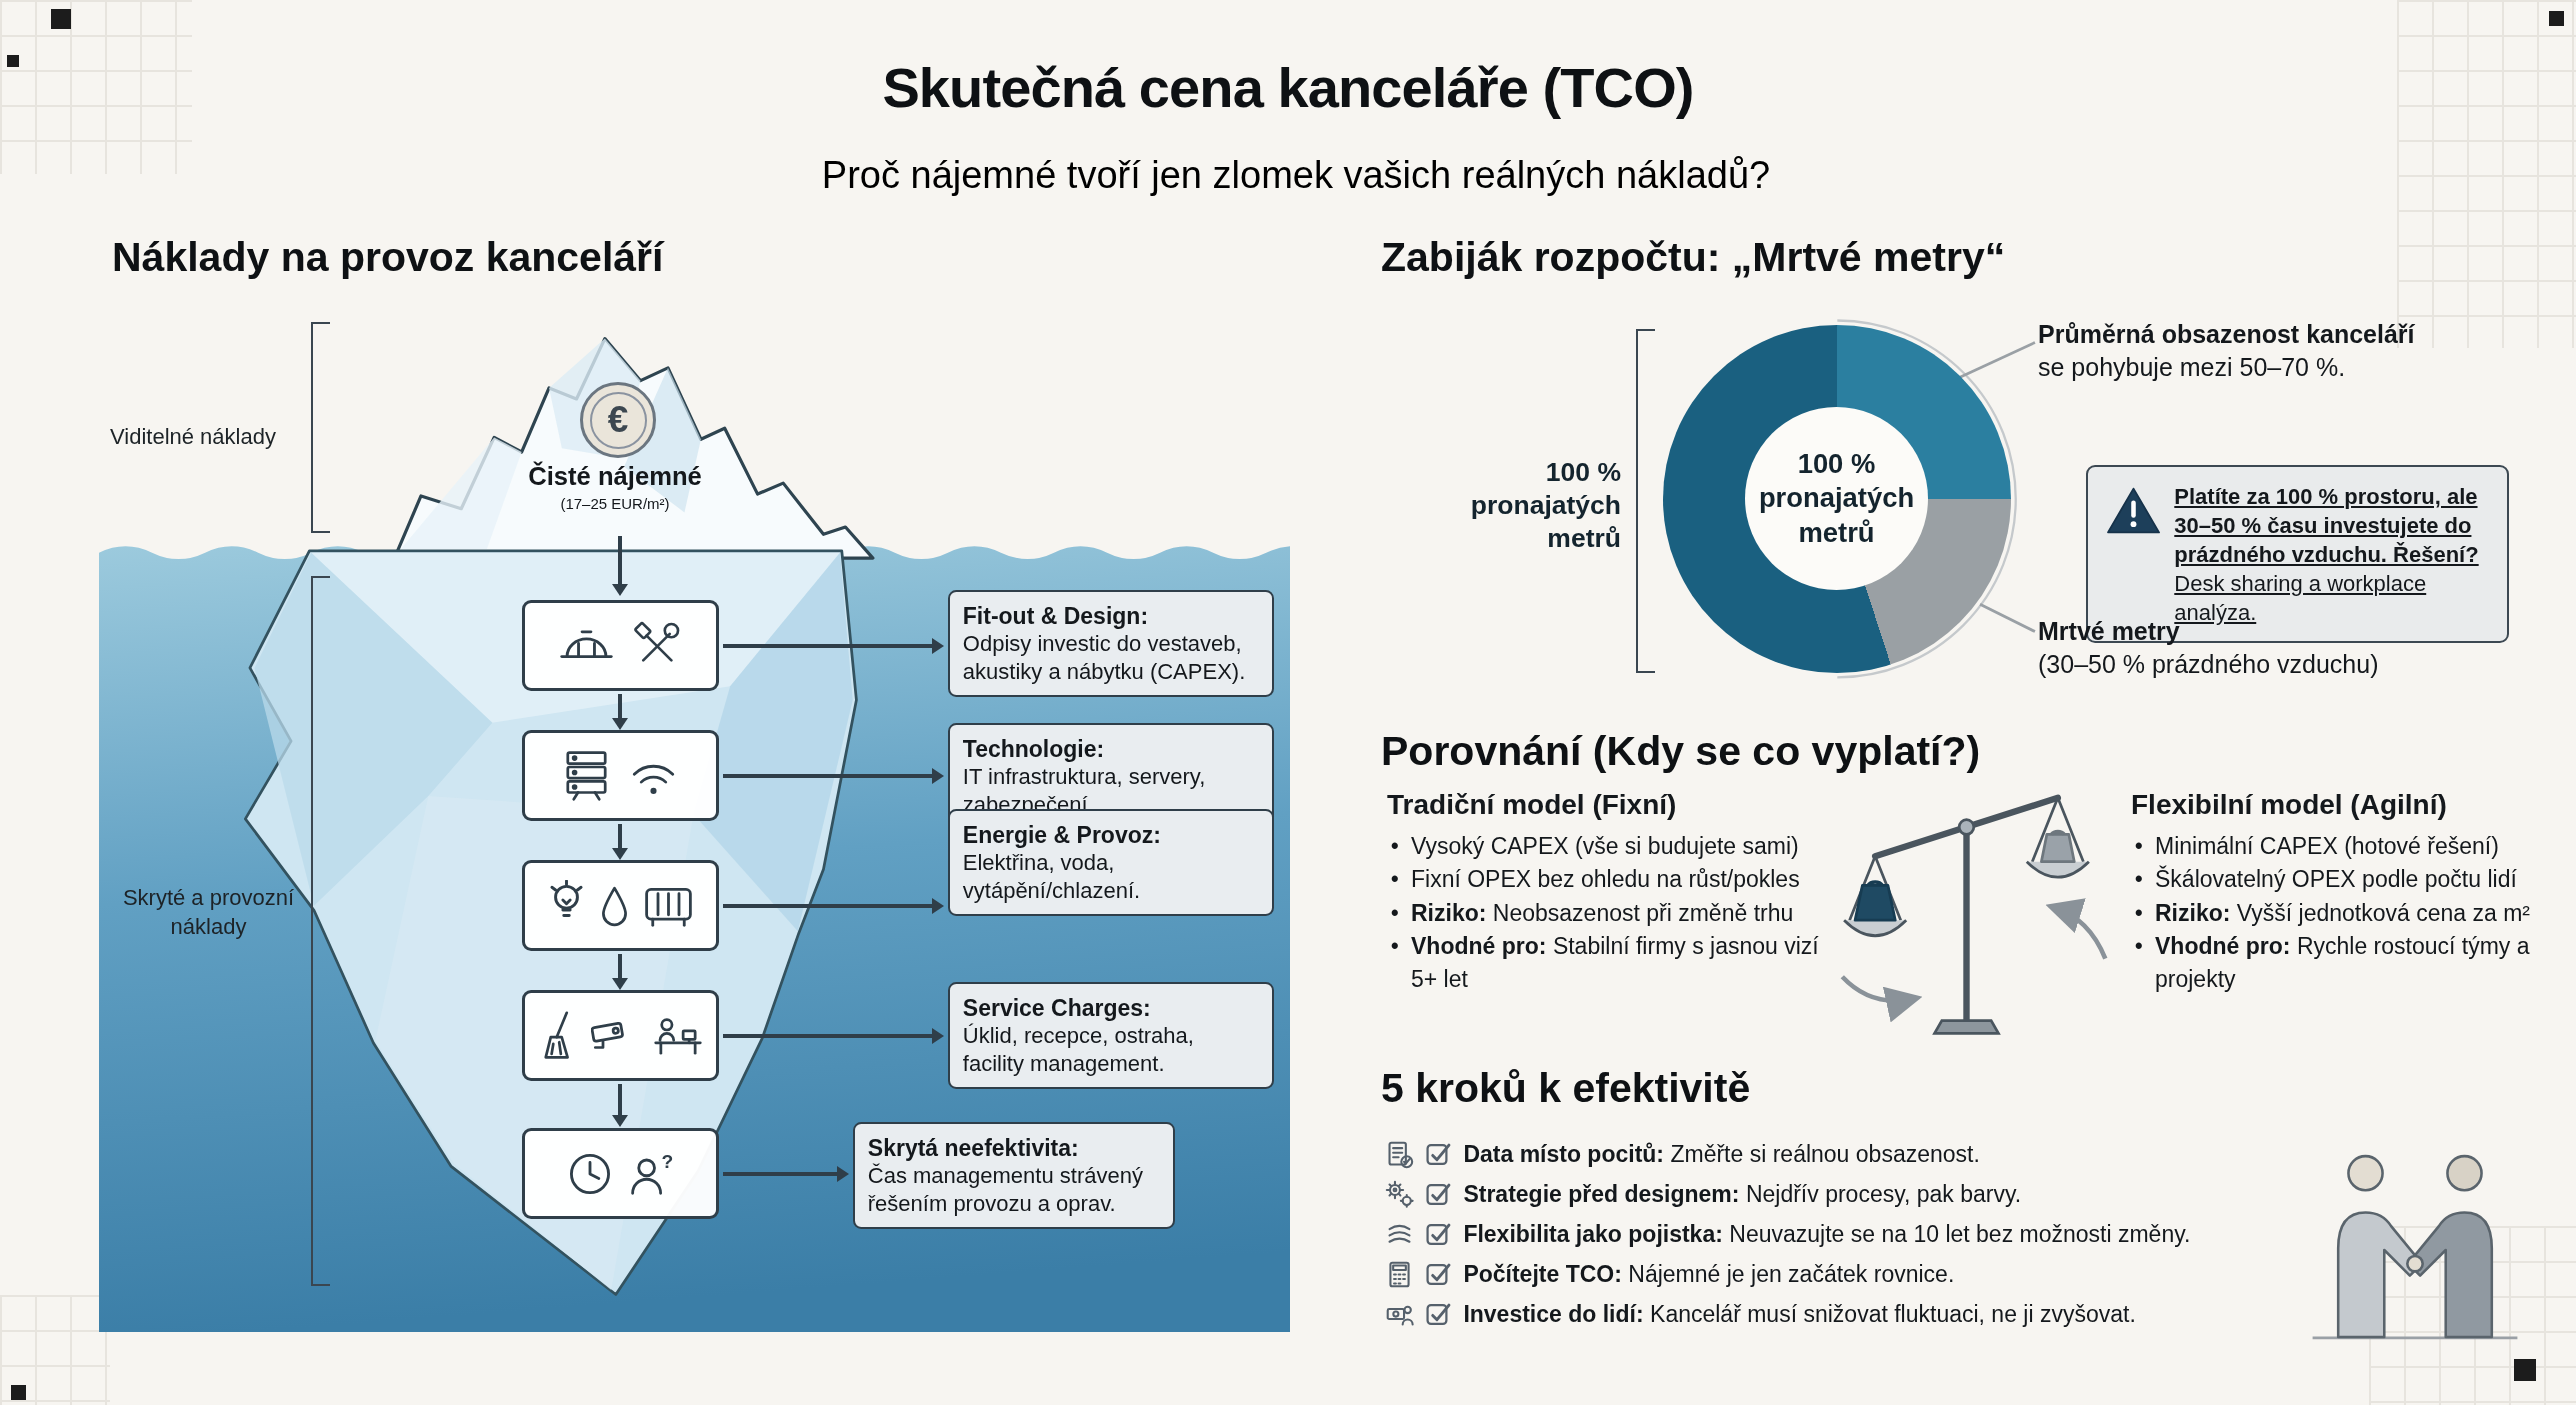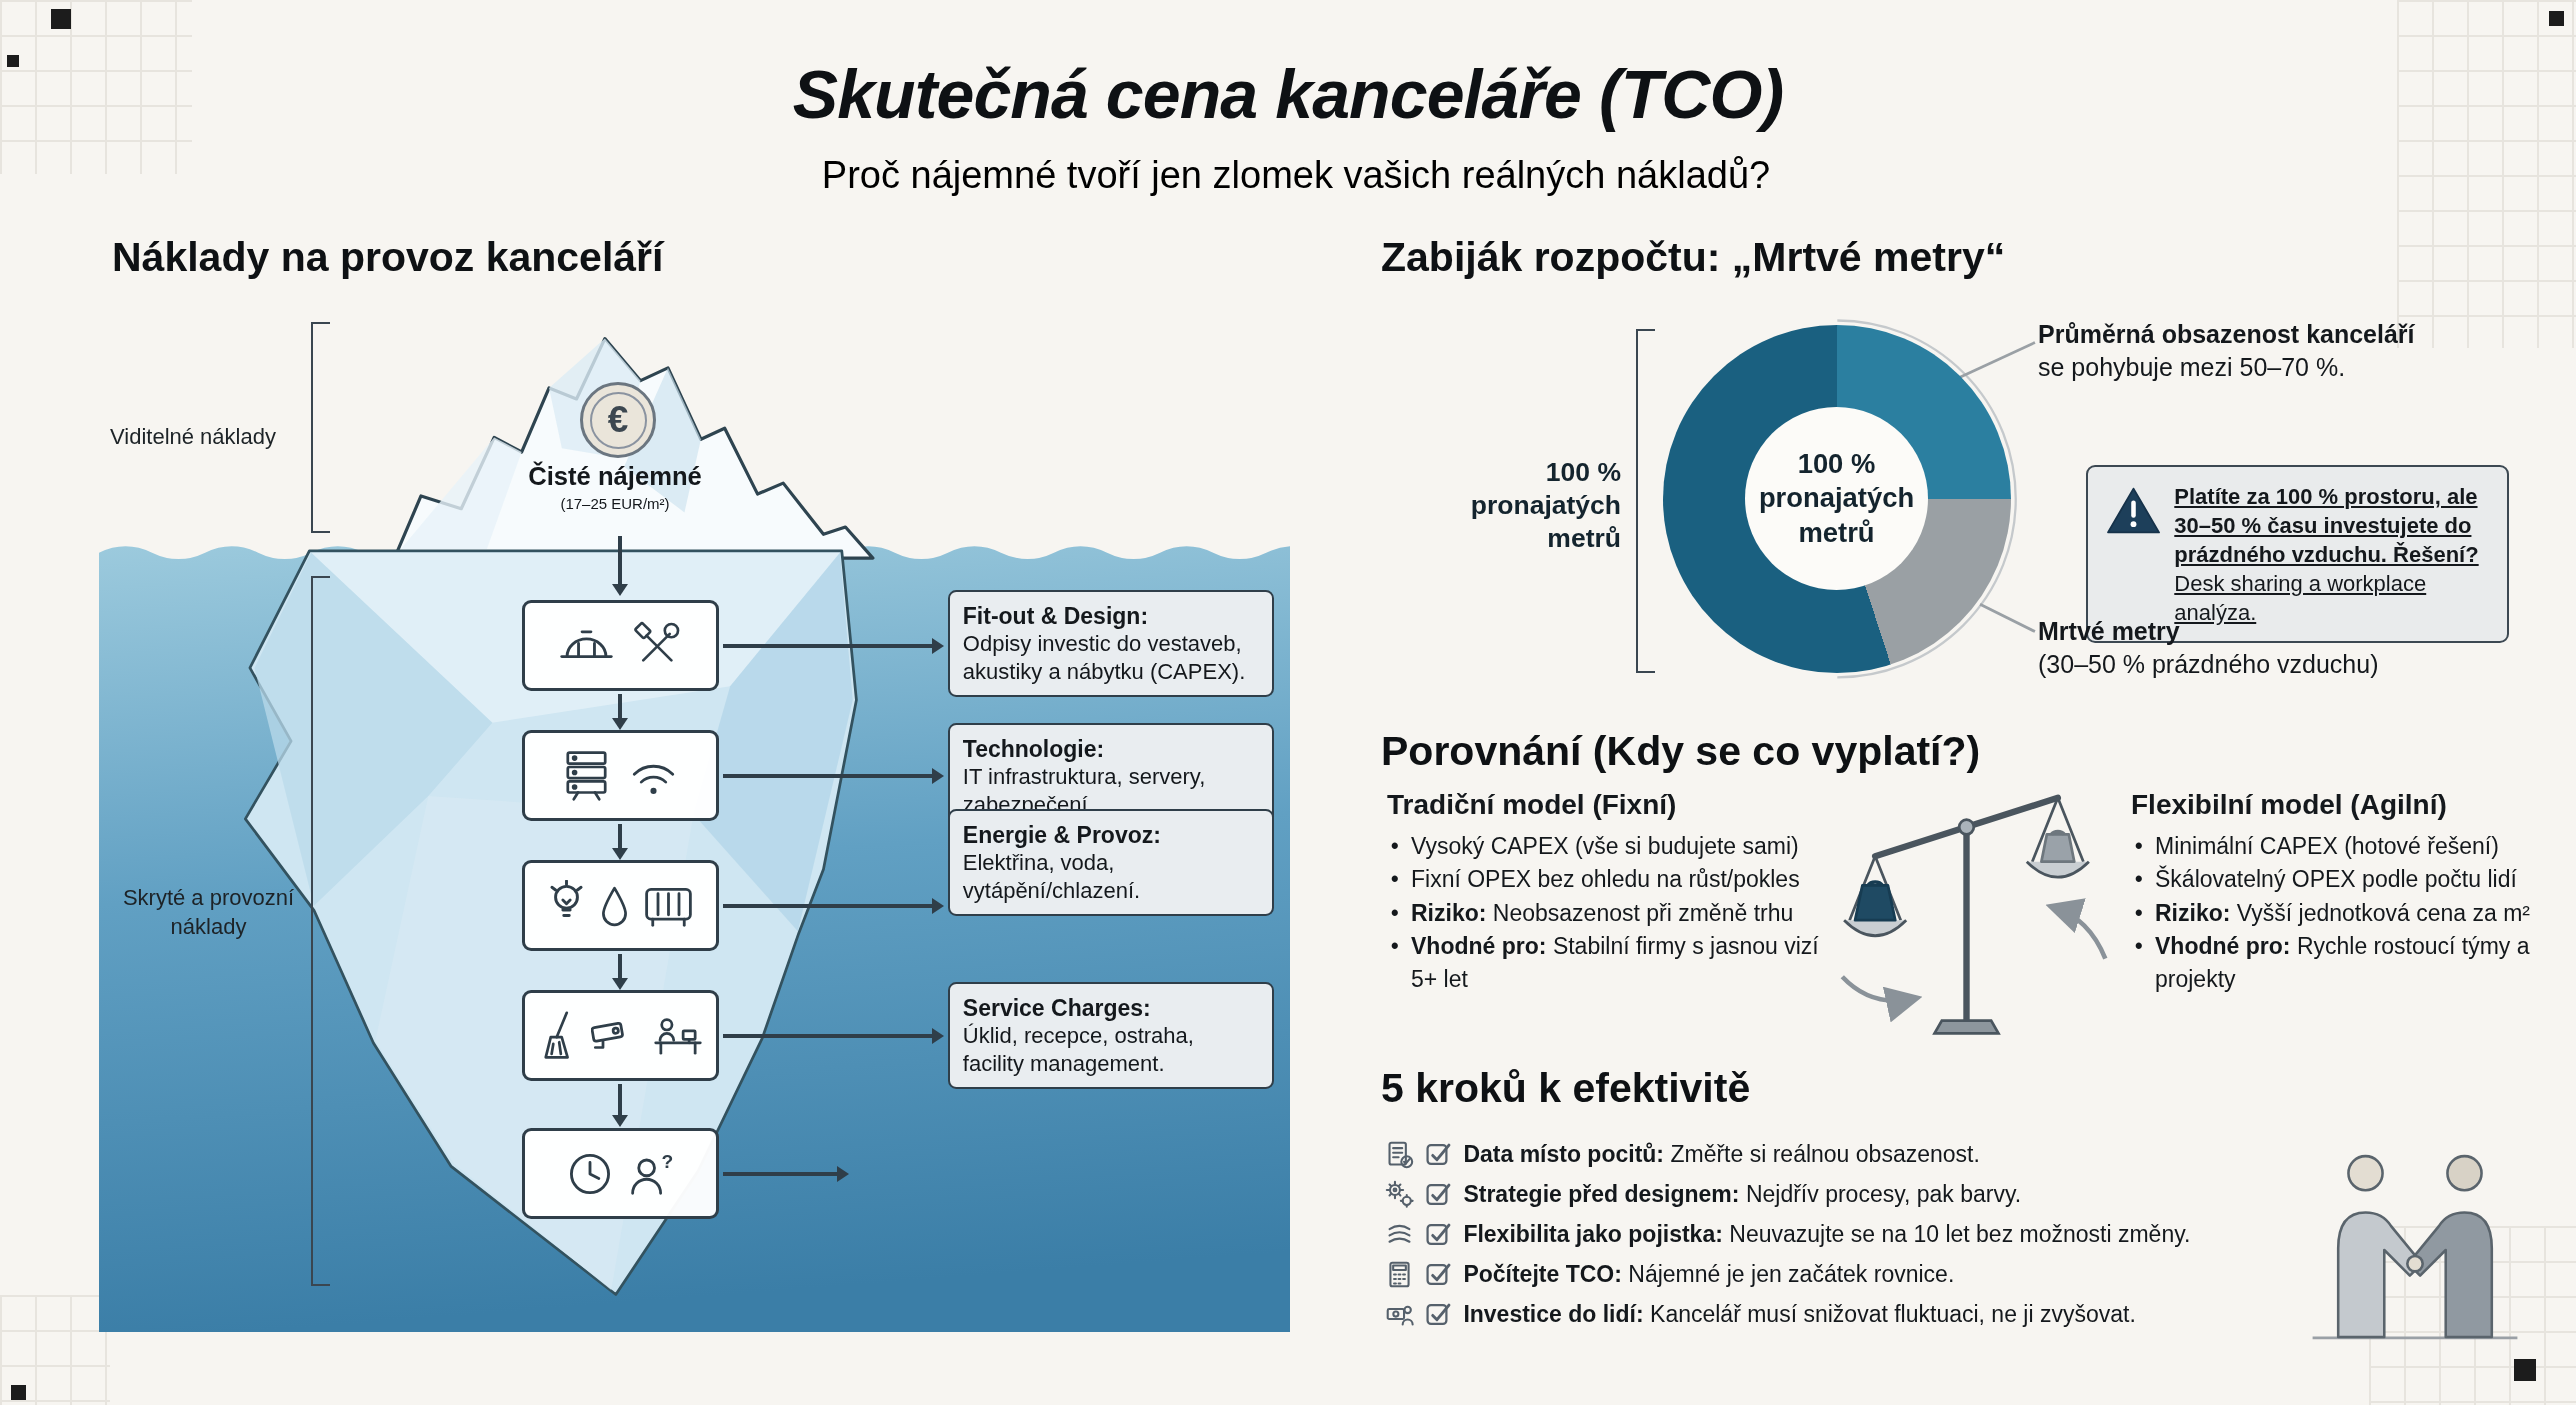--- a/index.html
+++ b/index.html
@@ -9,21 +9,21 @@
 
   
   .grid{position:absolute;opacity:.5;pointer-events:none;
     background-image:linear-gradient(#d8d4cc 1.8px,transparent 1.8px),
                      linear-gradient(90deg,#d8d4cc 1.8px,transparent 1.8px);
     background-size:35px 35px;}
   .mark{position:absolute;background:#1c1c1c;}
 
   
   .title{position:absolute;left:0;right:0;top:55px;text-align:center;
-         font-size:68px;font-weight:700;letter-spacing:-0.9px;color:#0e1114;font-style:italic;}
+         font-size:56px;font-weight:700;letter-spacing:-0.9px;color:#0e1114;}
   .subtitle{position:absolute;left:16px;right:0;top:154px;text-align:center;
             font-size:38px;color:#000000;}
 
   .h2{position:absolute;font-size:41px;font-weight:700;color:#0e1114;}
 
   
   .iceberg-svg{position:absolute;left:99px;top:302px;width:1191px;height:1030px;}
   .bracket{position:absolute;width:16.5px;border-left:2.7px solid #3a4650;
            border-top:2.7px solid #3a4650;border-bottom:2.7px solid #3a4650;}
   .side-label{position:absolute;font-size:22px;color:#1d2327;line-height:1.3;}
@@ -245,20 +245,24 @@
     <div class="cx">IT infrastruktura, servery, zabezpečení.</div>
   </div>
   <div class="callout" style="top:809px;">
     <div class="ct">Energie &amp; Provoz:</div>
     <div class="cx">Elektřina, voda, vytápění/chlazení.</div>
   </div>
   <div class="callout" style="top:982px;">
     <div class="ct">Service Charges:</div>
     <div class="cx">Úklid, recepce, ostraha, facility management.</div>
   </div>
+  <div class="callout" style="left:853px;top:1122px;width:322px;">
+    <div class="ct">Skrytá neefektivita:</div>
+    <div class="cx">Čas managementu strávený řešením provozu a oprav.</div>
+  </div>
 
   <div class="h2" style="left:1381px;top:234px;">Zabiják rozpočtu: „Mrtvé metry“</div>
 
   <svg class="pointer-svg" viewBox="0 0 1000 440">
     <path d="M208 20 A195 195 0 0 1 208 410" stroke="#c5c9cc" stroke-width="2.5" fill="none"></path>
     <path d="M342 82 L424 44" stroke="#9aa0a5" stroke-width="3" fill="none"></path>
     <path d="M364 330 L424 360" stroke="#9aa0a5" stroke-width="3" fill="none"></path>
   </svg>
 
   <div class="donut" style="background: conic-gradient(rgb(43, 127, 160) 0%, rgb(43, 127, 160) 25%, rgb(154, 160, 164) 25%, rgb(154, 160, 164) 45%, rgb(26, 96, 128) 45%, rgb(26, 96, 128) 100%);">

